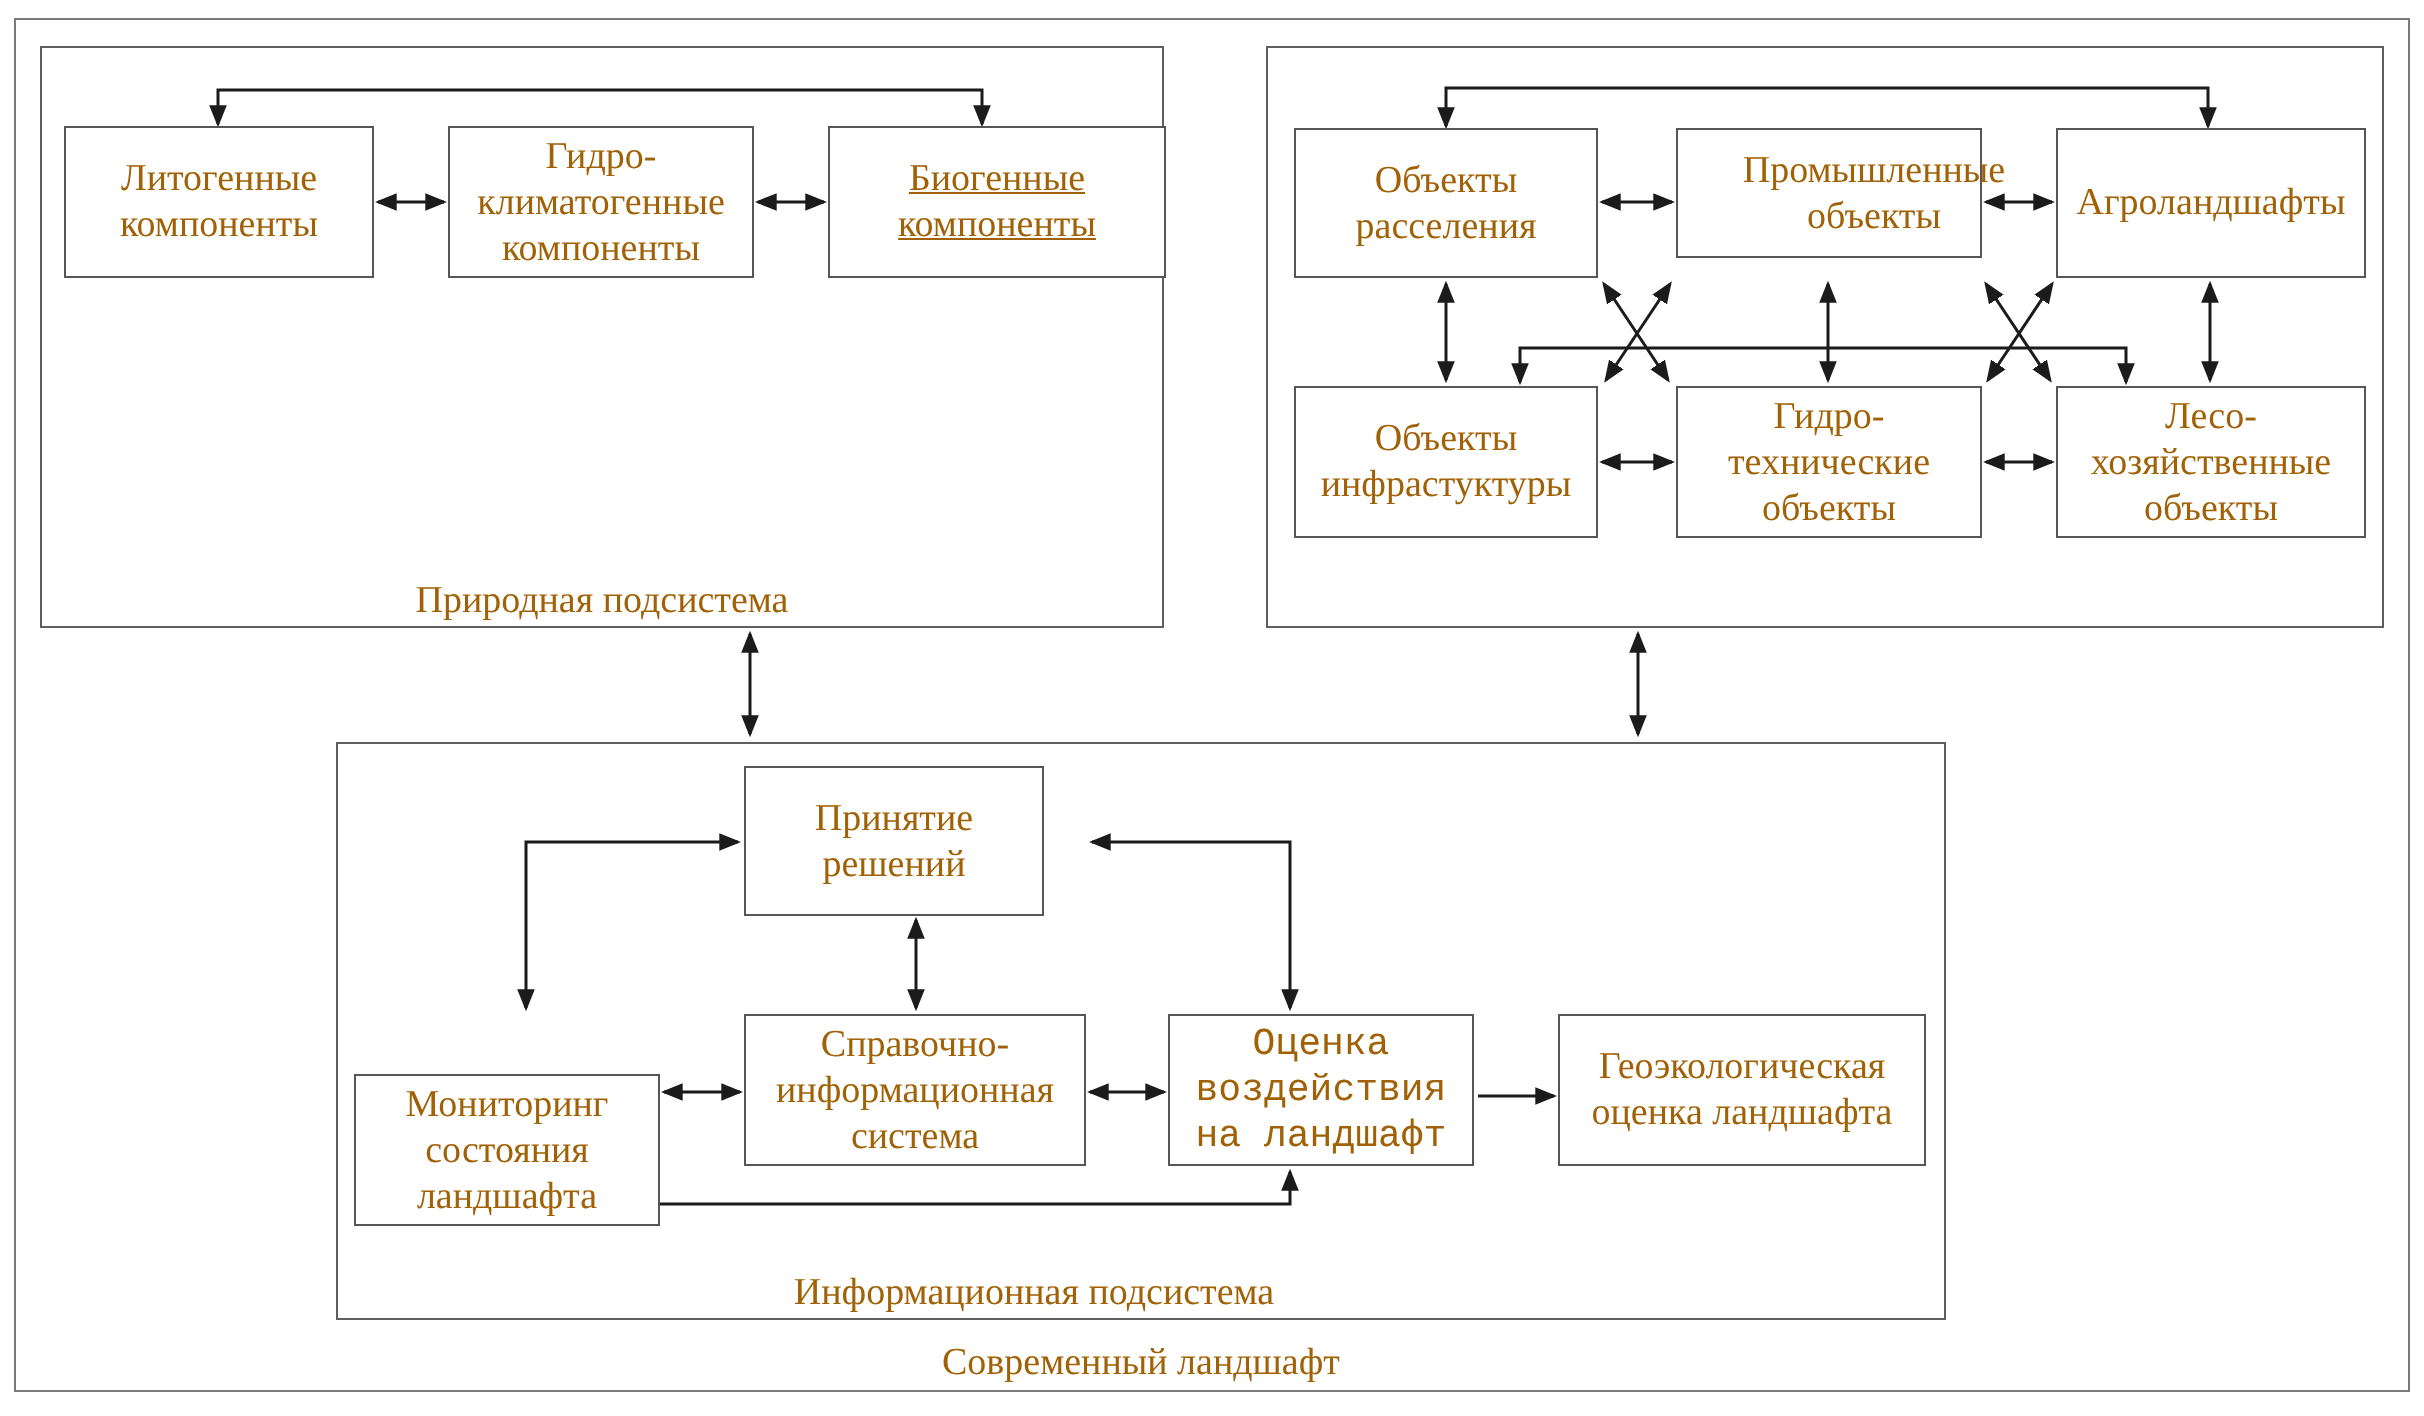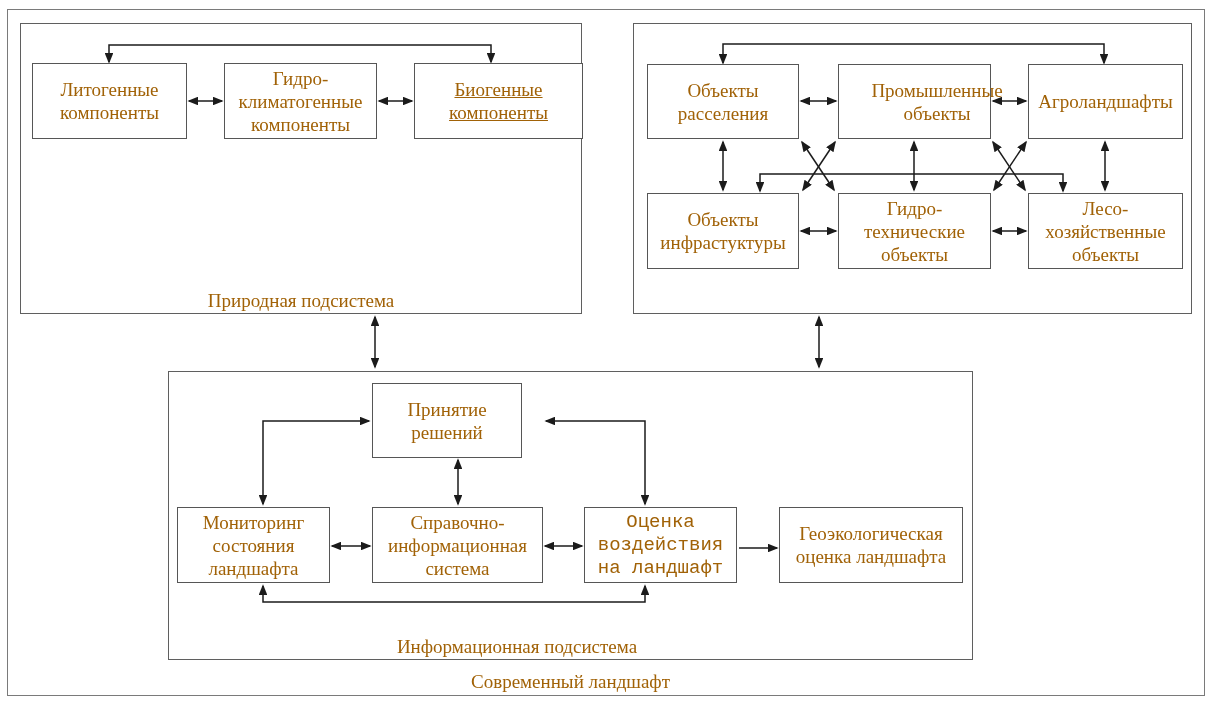--- a/index.html
+++ b/index.html
@@ -171,21 +171,21 @@
   </div>
   <div class="box" style="left:414px; top:63px; width:169px; height:76px;text-decoration:underline;">
     <span class="box-label">Биогенные
 компоненты</span>
   </div>
 
   <div class="box" style="left:647px; top:64px; width:152px; height:75px;">
     <span class="box-label">Объекты
 расселения</span>
   </div>
-  <div class="box" style="left:838px; top:64px; width:153px; height:75px;padding-left:45px;">
+  <div class="box" style="left:838px; top:64px; width:153px; height:65px;padding-left:45px;">
     <span class="box-label">Промышленные
 объекты</span>
   </div>
   <div class="box" style="left:1028px; top:64px; width:155px; height:75px;">
     <span class="box-label">Агроландшафты</span>
   </div>
   <div class="box" style="left:647px; top:193px; width:152px; height:76px;">
     <span class="box-label">Объекты
 инфрастуктуры</span>
   </div>
@@ -197,21 +197,21 @@
   <div class="box" style="left:1028px; top:193px; width:155px; height:76px;">
     <span class="box-label">Лесо-
 хозяйственные
 объекты</span>
   </div>
 
   <div class="box" style="left:372px; top:383px; width:150px; height:75px;">
     <span class="box-label">Принятие
 решений</span>
   </div>
-  <div class="box" style="left:177px; top:507px; width:153px; height:76px;">
+  <div class="box" style="left:177px; top:537px; width:153px; height:76px;">
     <span class="box-label">Мониторинг
 состояния
 ландшафта</span>
   </div>
   <div class="box" style="left:372px; top:507px; width:171px; height:76px;">
     <span class="box-label">Справочно-
 информационная
 система</span>
   </div>
   <div class="box" style="left:584px; top:507px; width:153px; height:76px;font-family:Liberation Mono, monospace;">

